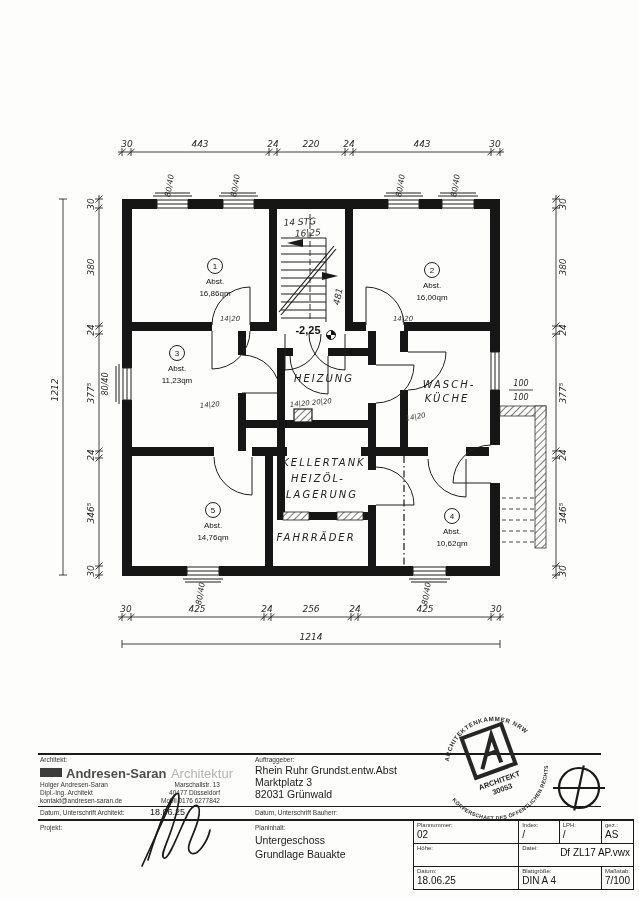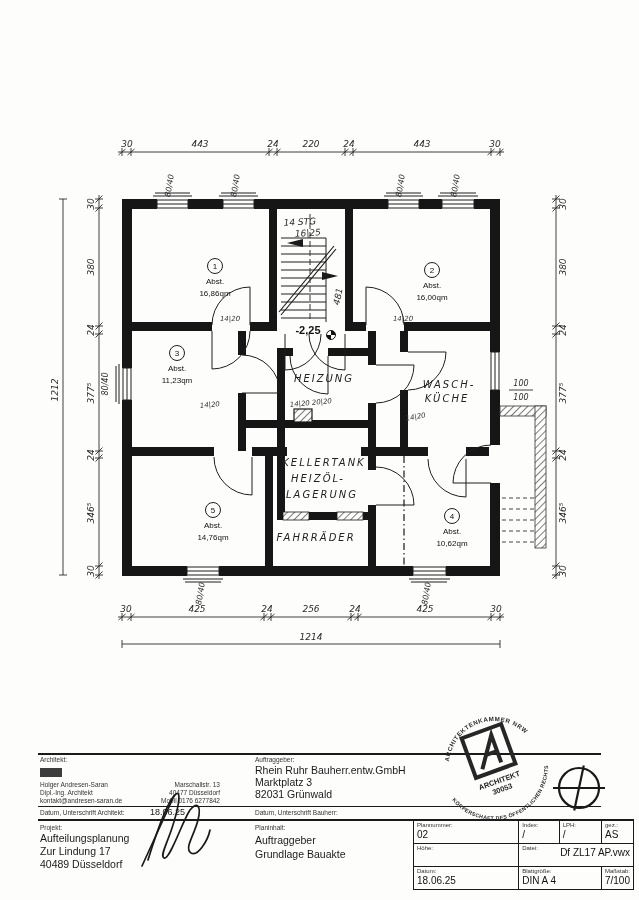--- a/index.html
+++ b/index.html
@@ -405,52 +405,48 @@
     <text class="t-dim" x="566" y="455" transform="rotate(-90 566 455)">24</text>
     <text class="t-dim" x="566" y="513" transform="rotate(-90 566 513)">346⁵</text>
     <text class="t-dim" x="566" y="571" transform="rotate(-90 566 571)">30</text>
   </g>
 </svg>
 
 <div class="rule" style="left:38px;top:753px;width:563px;height:1.5px"></div>
 
 <div class="tb lbl" style="left:40px;top:756px">Architekt:</div>
 <div class="logo-sq"></div>
+<div class="tb" style="left:66px;top:764px"><span class="firm-name">Andresen-Saran</span> <span class="firm-suffix">Architektur</span></div>
 <div class="tb small-lines" style="left:40px;top:781px">
   <div>Holger Andresen-Saran</div>
   <div>Dipl.-Ing. Architekt</div>
   <div>kontakt@andresen-saran.de</div>
 </div>
 <div class="tb small-lines" style="left:128px;top:781px;width:92px;text-align:right">
   <div>Marschallstr. 13</div>
   <div>40477 Düsseldorf</div>
   <div>Mobil 0176 6277842</div>
 </div>
 
 <div class="tb lbl" style="left:255px;top:756px">Auftraggeber:</div>
 <div class="tb big" style="left:255px;top:764px;line-height:12px">
-  <div>Rhein Ruhr Bauherr.entw.GmbH</div>
+  <div>Rhein Ruhr Grundst.entw.Abst</div>
   <div>Marktplatz 3</div>
   <div>82031 Grünwald</div>
 </div>
 
 <div class="rule" style="left:38px;top:806px;width:563px;height:1px"></div>
 <div class="tb lbl" style="left:40px;top:809px">Datum, Unterschrift Architekt:</div>
 <div class="tb" style="left:150px;top:807px;font-size:9px">18.06.25</div>
 <div class="tb lbl" style="left:255px;top:809px">Datum, Unterschrift Bauherr:</div>
 <div class="rule" style="left:38px;top:819px;width:596px;height:2px"></div>
 
 <div class="tb lbl" style="left:40px;top:824px">Projekt:</div>
-<div class="tb big" style="left:40px;top:832px">
-  <div>Aufteilungsplanung</div>
-  <div>Zur Lindung 17</div>
-  <div>40489 Düsseldorf</div>
-</div>
 <div class="tb lbl" style="left:255px;top:824px">Planinhalt:</div>
-<div class="tb big" style="left:255px;top:834px">Auftraggeber</div>
+<div class="tb big" style="left:255px;top:834px">Untergeschoss</div>
 <div class="tb big" style="left:255px;top:848px">Grundlage Bauakte</div>
 
 <svg style="left:138px;top:782px" width="110" height="85" viewBox="0 0 110 85">
   <g stroke="#1a1a1a" stroke-width="1.7" fill="none" stroke-linecap="round">
     <path d="M10,78 C18,52 30,18 38,12 C44,8 40,28 34,46 C28,64 22,74 26,76 C32,78 44,40 52,28 C58,20 64,22 60,38 C56,54 46,66 53,71 C60,75 70,58 72,48"></path>
     <path d="M4,84 L36,14"></path>
   </g>
 </svg>
 
 <svg style="left:428px;top:703px" width="132" height="130" viewBox="0 0 132 130">

